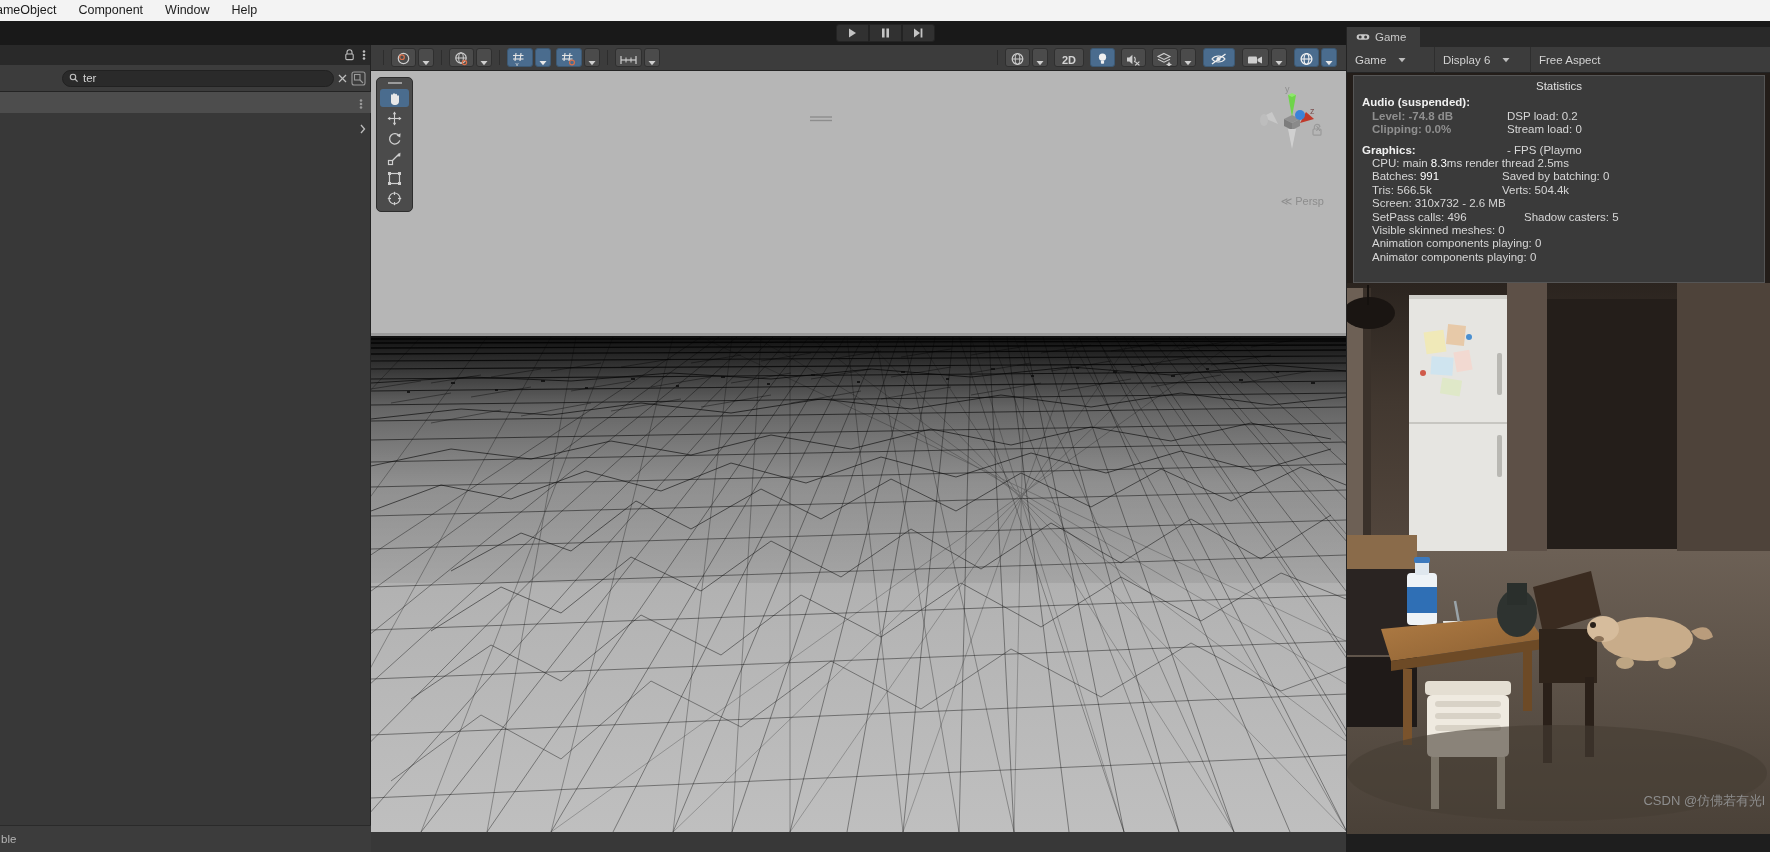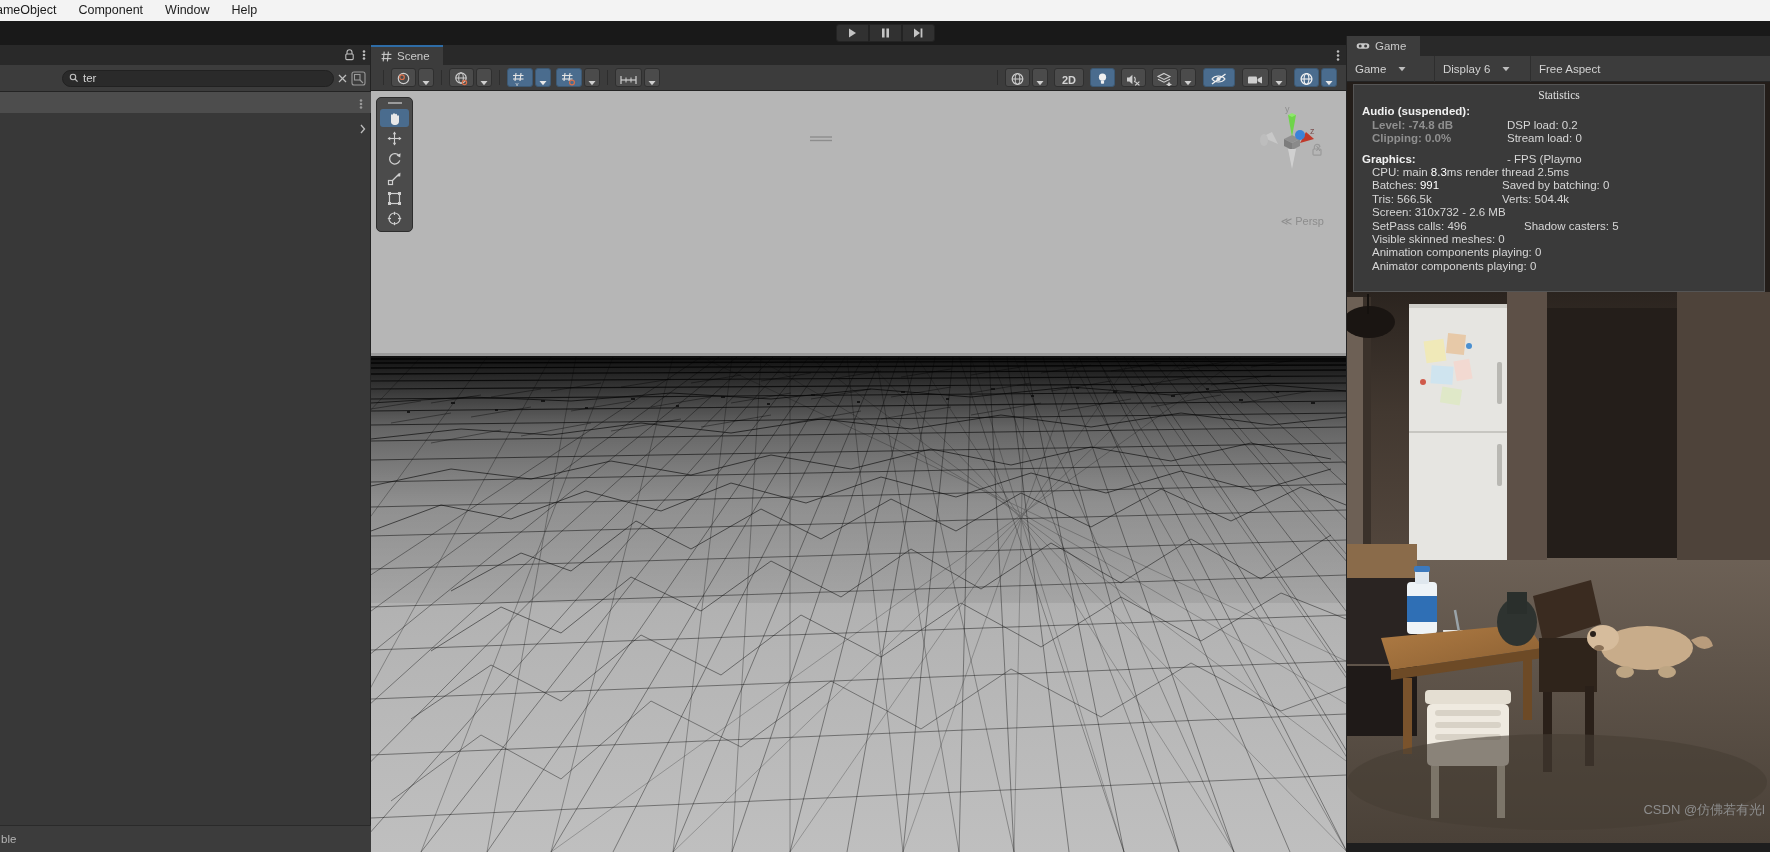--- a/index.html
+++ b/index.html
@@ -177,21 +177,21 @@
   .gizmo-lock {
     position: absolute; right: 22px; top: 52px; z-index: 8;
   }
   .view-dashes {
     position: absolute; left: 50%; top: 44px;
     margin-left: -50px; z-index: 8;
   }
 
   
   .game {
-    position: absolute; left: 1346px; top: 36px;
+    position: absolute; left: 1346px; top: 27px;
     width: 424px; height: 807px;
     background: #86efac;
     border-left: 1px solid #232323;
   }
   .g-tabbar {
     height: 20px; background: #292929;
     display: flex; align-items: flex-end;
   }
   .g-tab {
     height: 20px; background: #3c3c3c;
@@ -220,21 +220,21 @@
     position: absolute; left: 6px; top: 2px;
     width: 412px; height: 208px;
     background: #3a3a3a;
     border: 1px solid #555;
     z-index: 9;
     padding: 4px 8px 0 8px;
     color: #d6d6d6;
     font-size: 11.5px;
     line-height: 13.4px;
   }
-  .stats-title { text-align: center; font-size: 11.5px; color: #e0e0e0; margin-bottom: 3px; font-family: Liberation Serif, serif; }
+  .stats-title { text-align: center; font-size: 11.5px; color: #e0e0e0; margin-bottom: 3px; }
   .stats-head { font-weight: bold; color: #f0f0f0; font-size: 11.5px; }
   .stats-dim { color: #8f8f8f; font-weight: bold; }
   .stats-row { display: flex; }
   .stats-col-a { width: 145px; padding-left: 10px; }
   .stats-col-b { flex: 1; }
   .b { font-weight: normal; color: #ffffff; }
   .stats-ind { padding-left: 10px; }
 
   .watermark {
     position: absolute; right: 6px; bottom: 24px;
@@ -322,36 +322,20 @@
       </svg>
     </div>
 
     <div class="h-statusbar">
       <span class="txt">ble</span>
     </div>
   </div>
 
   <div class="scene">
 
-    <div class="s-tabbar">
-      <div class="tab">
-        <svg width="11" height="11" viewBox="0 0 11 11">
-          <line x1="3.2" y1="0.6" x2="2.2" y2="10.4" stroke="#c9c9c9" stroke-width="1.1"></line>
-          <line x1="7.4" y1="0.6" x2="6.4" y2="10.4" stroke="#c9c9c9" stroke-width="1.1"></line>
-          <line x1="0.6" y1="3.4" x2="10.4" y2="3.4" stroke="#c9c9c9" stroke-width="1.1"></line>
-          <line x1="0.6" y1="7.6" x2="10.4" y2="7.6" stroke="#c9c9c9" stroke-width="1.1"></line>
-        </svg>
-        <span>Scene</span>
-      </div>
-      <svg class="s-kebab" width="4" height="13" viewBox="0 0 4 13">
-        <circle cx="2" cy="2.4" r="1.25" fill="#bdbdbd"></circle>
-        <circle cx="2" cy="6.5" r="1.25" fill="#bdbdbd"></circle>
-        <circle cx="2" cy="10.6" r="1.25" fill="#bdbdbd"></circle>
-      </svg>
-    </div>
 
     <div class="s-toolbar">
       <div class="tb-sep"></div>
 
       <div class="tb-group">
         <div class="tb-btn">
           <svg width="15" height="14" viewBox="0 0 15 14">
             <circle cx="7.5" cy="6.5" r="5.2" fill="none" stroke="#cfcfcf" stroke-width="1.2"></circle>
             <circle cx="6" cy="5.2" r="2.3" fill="none" stroke="#d96f4a" stroke-width="1.2"></circle>
           </svg>

